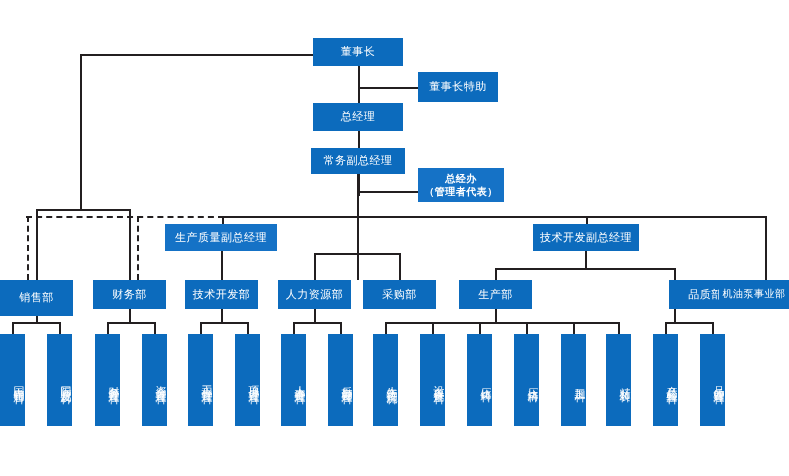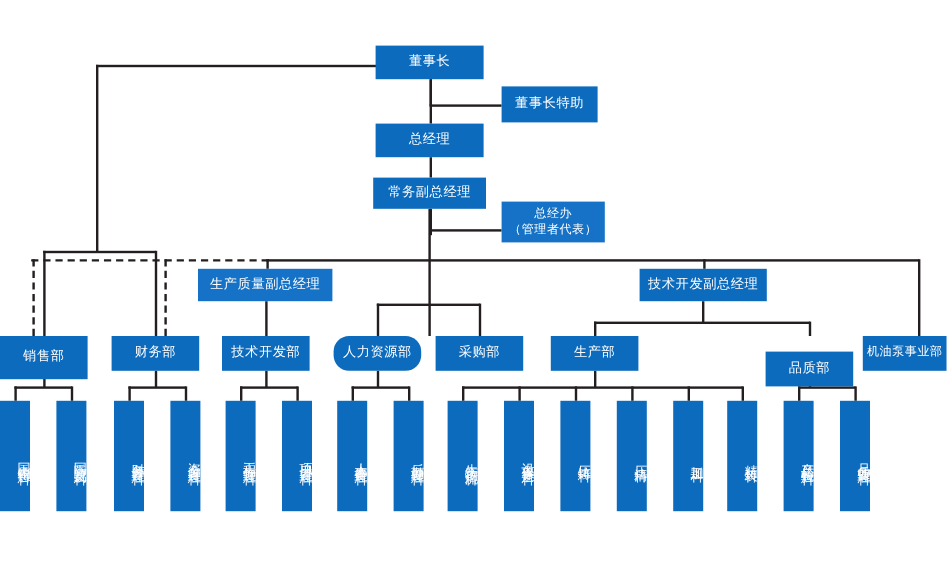--- a/index.html
+++ b/index.html
@@ -14,21 +14,21 @@
     align-items:center;
     justify-content:center;
     text-align:center;
     box-sizing:border-box;
     font-size:11px;
     line-height:1.25;
     letter-spacing:0.5px;
     z-index:5;
     white-space:nowrap;
   }
-  .node.two-line{white-space:normal;font-size:10px;line-height:1.35;}
+  .node.two-line{white-space:normal;font-size:10px;line-height:1.35;font-weight:bold;}
   .node.light{--blue:#1572c6;}
   .node.vert{
     writing-mode:vertical-rl;
     text-orientation:upright;
     font-size:11px;
     letter-spacing:2px;
     padding-top:4px;
     white-space:nowrap;
     align-items:flex-start;
     justify-content:center;
@@ -144,27 +144,27 @@
   <div class="node light" style="left:165px;top:224px;width:112px;height:27px;">生产质量副总经理</div>
 
   <div class="node" style="left:533px;top:224px;width:106px;height:27px;">技术开发副总经理</div>
 
   <div class="node" style="left:0px;top:280px;width:73px;height:36px;">销售部</div>
 
   <div class="node" style="left:93px;top:280px;width:73px;height:29px;">财务部</div>
 
   <div class="node" style="left:185px;top:280px;width:73px;height:29px;">技术开发部</div>
 
-  <div class="node" style="left:278px;top:280px;width:73px;height:29px;border-radius:13px;">人力资源部</div>
+  <div class="node" style="left:278px;top:280px;width:73px;height:29px;">人力资源部</div>
 
   <div class="node" style="left:459px;top:280px;width:73px;height:29px;">生产部</div>
 
   <div class="node" style="left:363px;top:280px;width:73px;height:29px;">采购部</div>
 
-  <div class="node" style="left:638px;top:280px;width:73px;height:29px;margin-top:13px;">品质部</div>
+  <div class="node" style="left:669px;top:280px;width:73px;height:29px;">品质部</div>
 
   <div class="node" style="left:719px;top:280px;width:70px;height:29px;font-size:10px;">机油泵事业部</div>
 
   <div class="node vert" style="left:0px;top:334px;width:25px;height:92px;">国内销售科</div>
 
   <div class="node vert" style="left:47px;top:334px;width:25px;height:92px;">国际贸易科</div>
 
   <div class="node vert" style="left:95px;top:334px;width:25px;height:92px;">财务管理科</div>
 
   <div class="node vert" style="left:142px;top:334px;width:25px;height:92px;">资金管理科</div>

